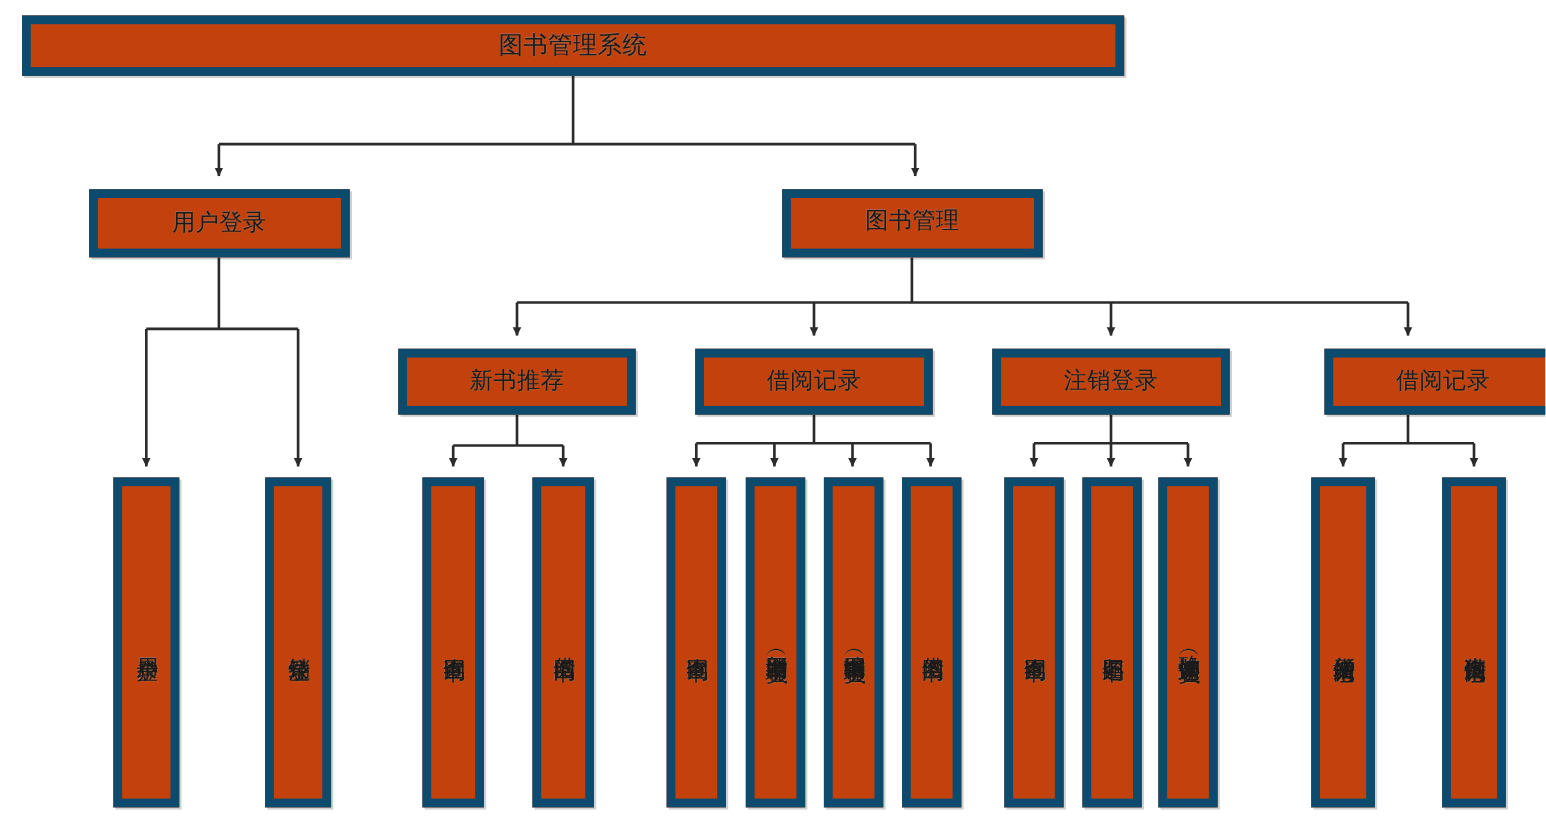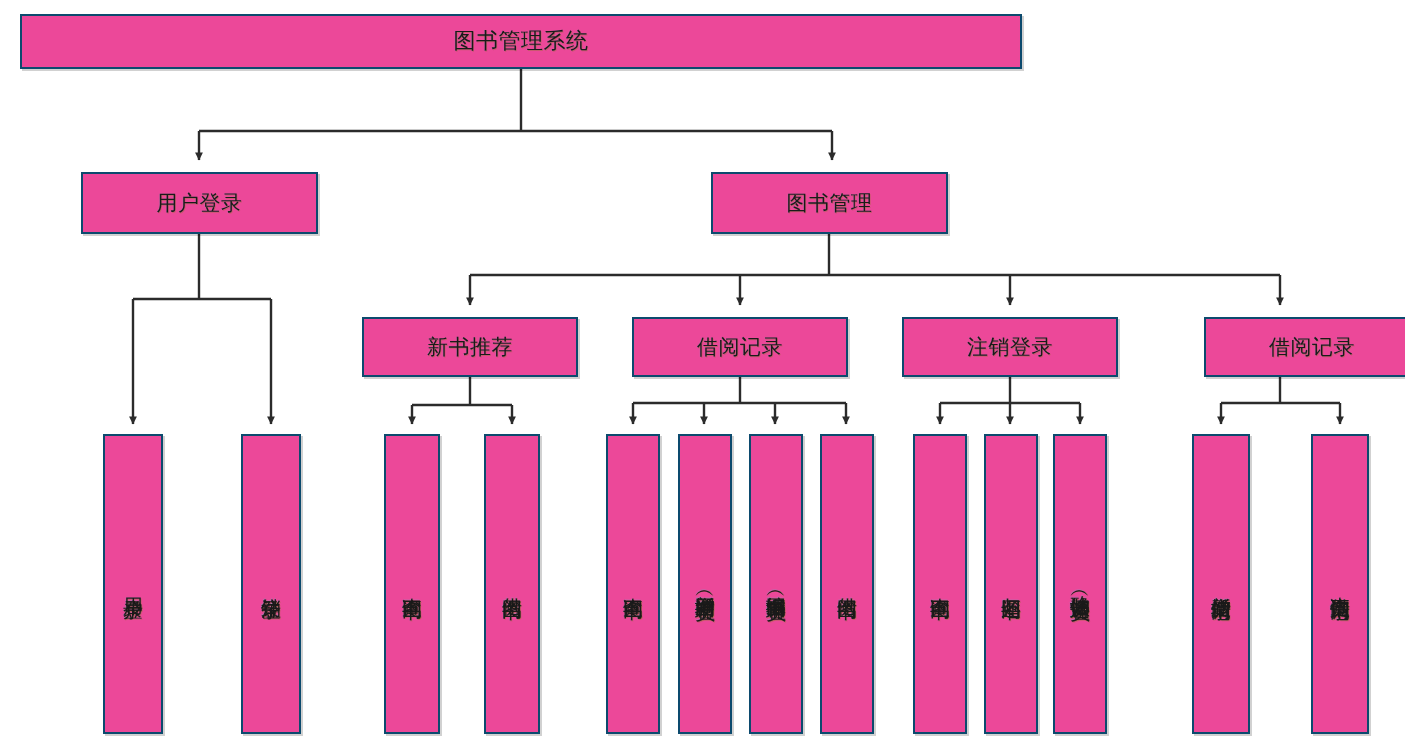--- a/index.html
+++ b/index.html
@@ -20,22 +20,22 @@
   #diagram-svg {
     position: absolute;
     left: 0;
     top: 0;
     width: 1405px;
     height: 747px;
   }
   .node-box {
     position: absolute;
     box-sizing: border-box;
-    border: 2px solid #0c4a6e;
-    background: #ec4899;
+    border: 8px solid #0c4a6e;
+    background: #c2410c;
     box-shadow: 2px 2px 0 0 rgba(0,0,0,0.18);
     display: flex;
     align-items: center;
     justify-content: center;
     color: #1a1a1a;
   }
   .node-label-h {
     font-size: 21px;
     line-height: 1.1;
     letter-spacing: 0.5px;
@@ -120,21 +120,21 @@
     </g>
   </svg>
 
   <div class="node-box" style="left:20px; top:14px; width:1002px; height:55px;">
     <span class="node-label-h node-label-root">图书管理系统</span>
   </div>
 
   <div class="node-box" style="left:81px; top:172px; width:237px; height:62px;">
     <span class="node-label-h">用户登录</span>
   </div>
-  <div class="node-box" style="left:711px; top:172px; width:237px; height:62px;">
+  <div class="node-box" style="left:711px; top:172px; width:237px; height:62px;font-family:Liberation Mono, monospace;">
     <span class="node-label-h">图书管理</span>
   </div>
 
   <div class="node-box" style="left:362px; top:317px; width:216px; height:60px;">
     <span class="node-label-h">新书推荐</span>
   </div>
   <div class="node-box" style="left:632px; top:317px; width:216px; height:60px;">
     <span class="node-label-h">借阅记录</span>
   </div>
   <div class="node-box" style="left:902px; top:317px; width:216px; height:60px;">

